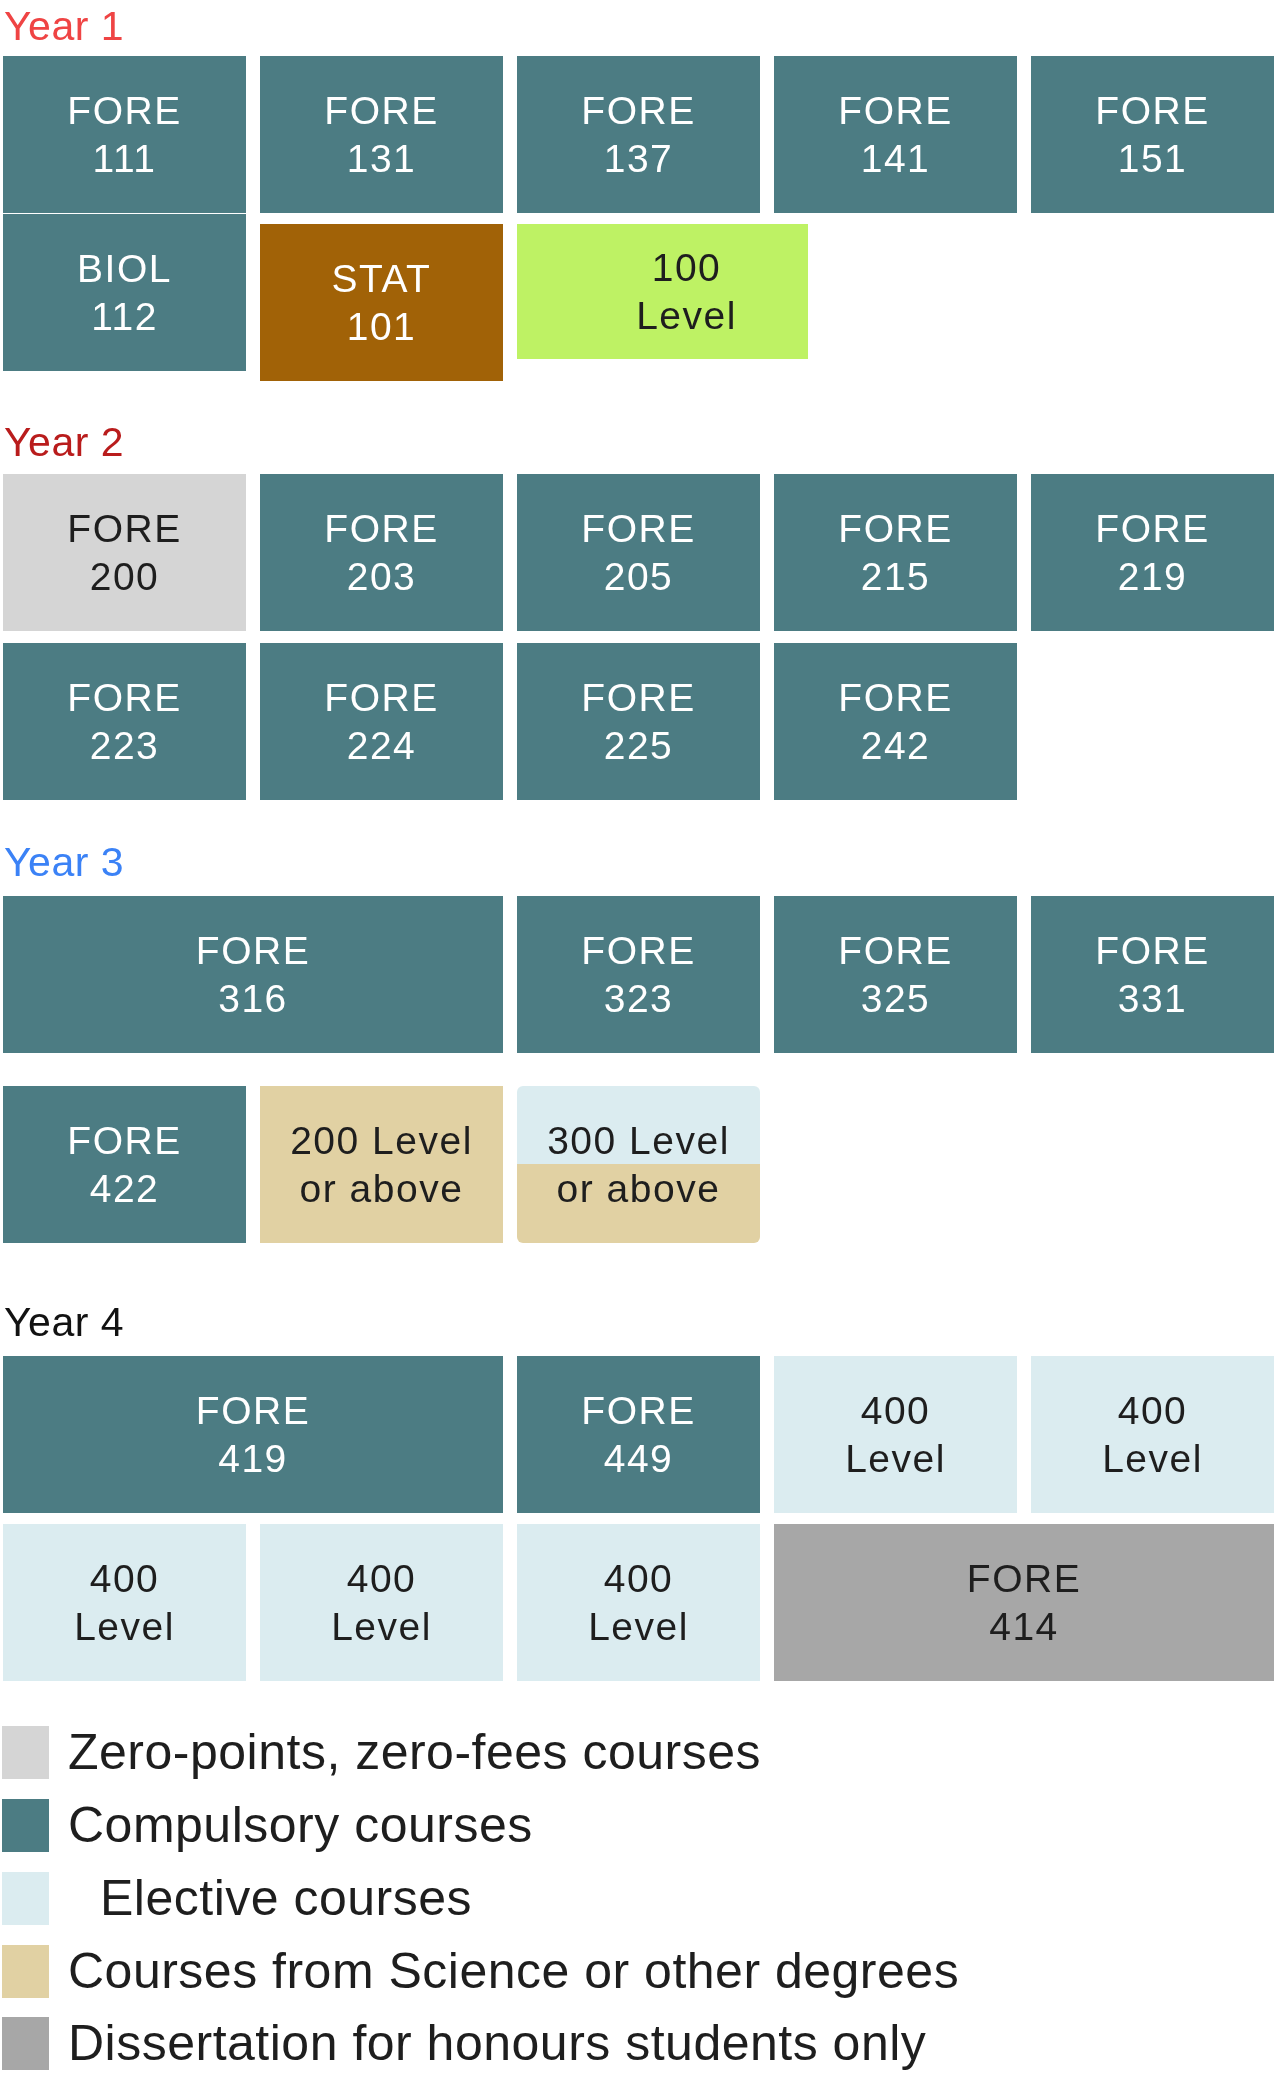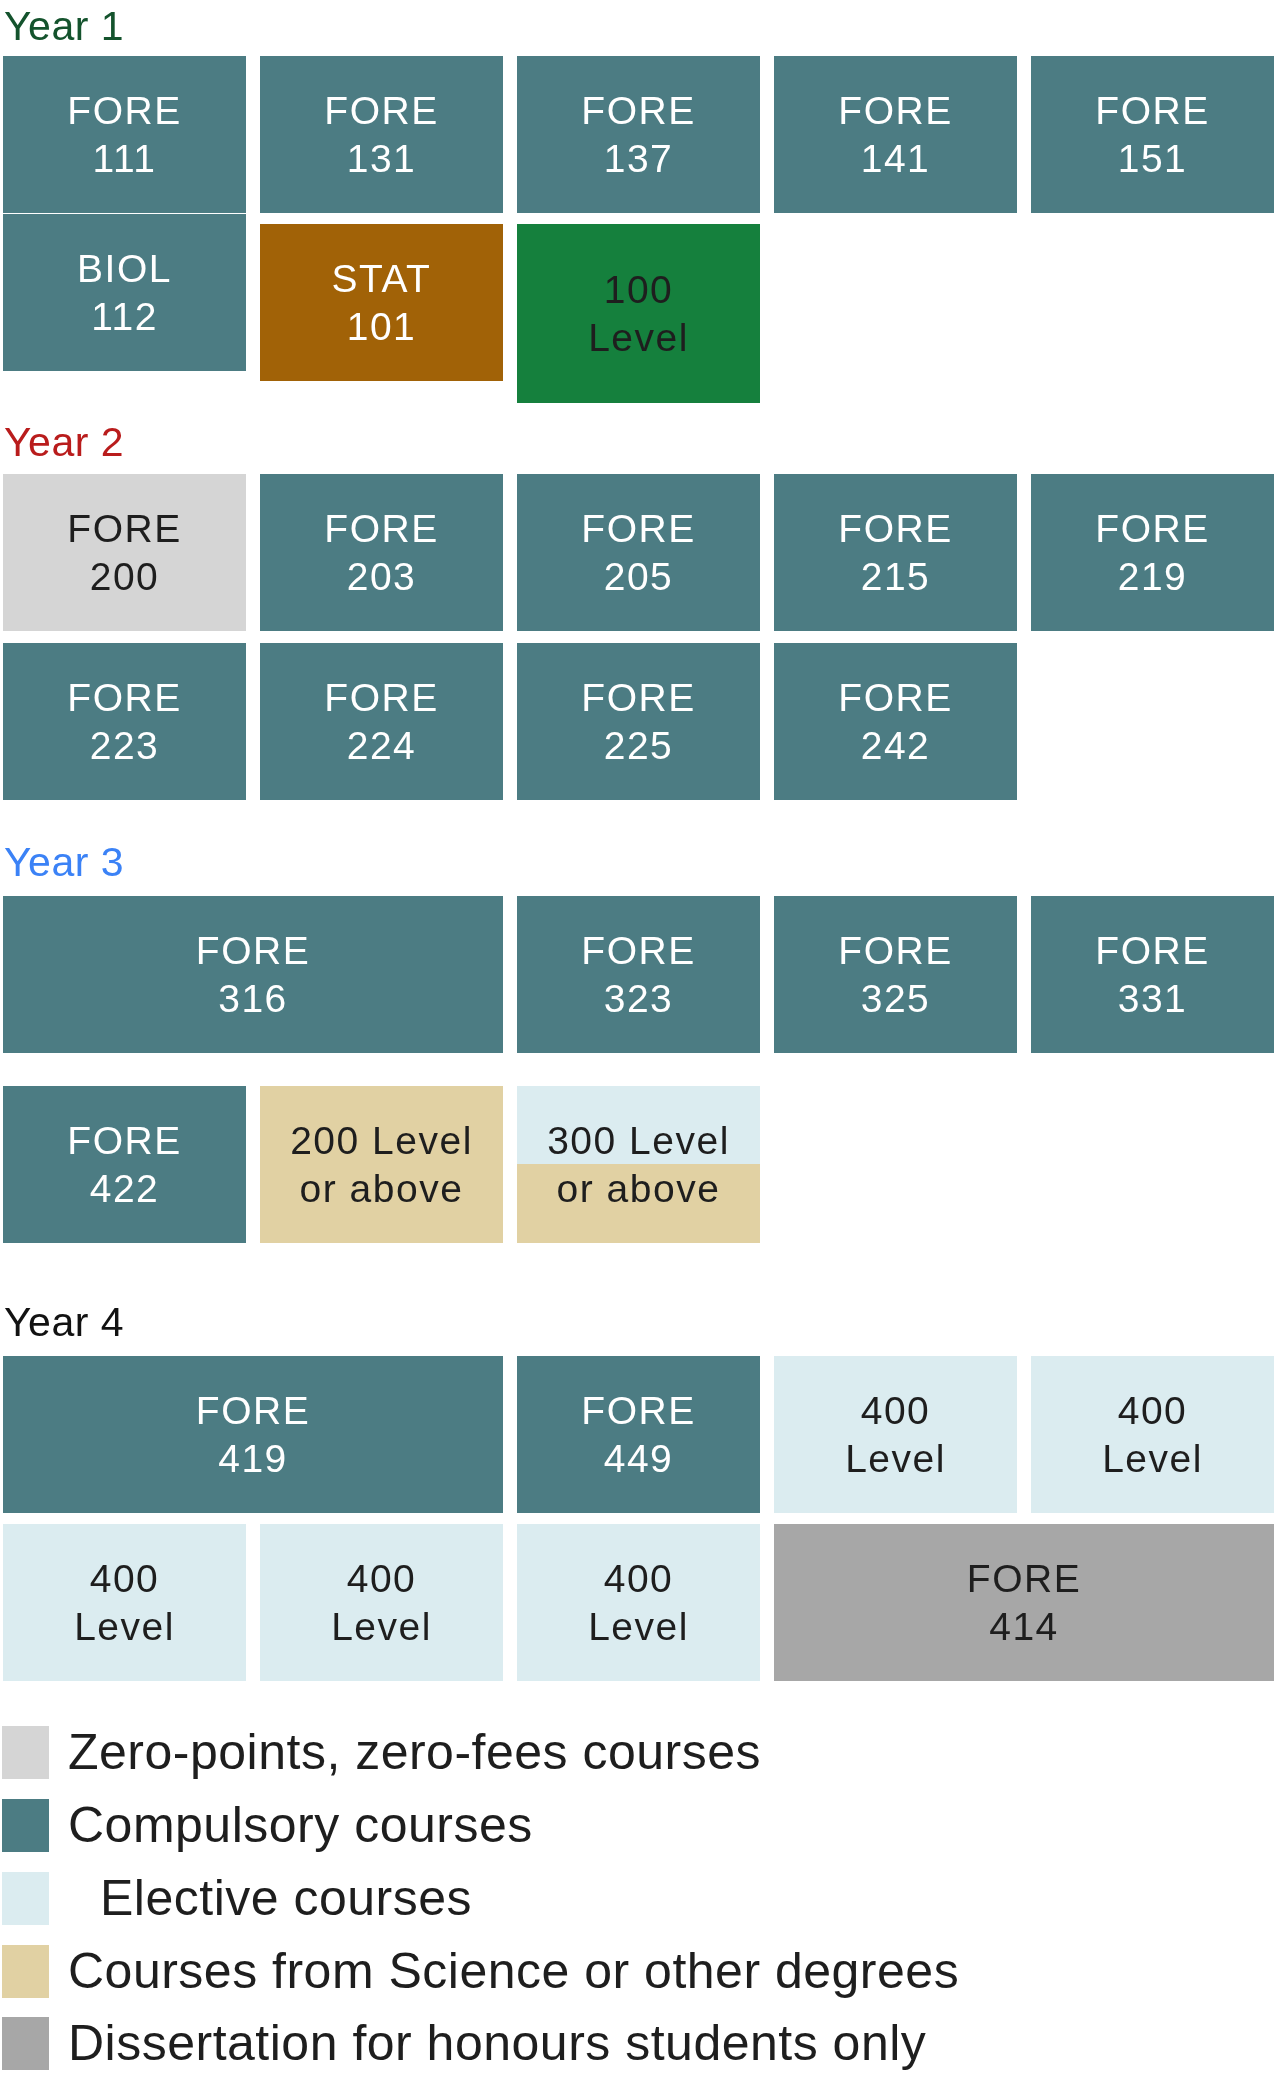--- a/index.html
+++ b/index.html
@@ -50,21 +50,21 @@
     letter-spacing: 0.5px;
     color: #1e1e1e;
     white-space: nowrap;
   }
 </style>
 </head>
 <body>
 
 <div id="page">
   <div id="diagram">
-      <div class="year-label" style="top: 2px; color: #14532d;">Year 1</div>
+      <div class="year-label" style="top: 2px; color: #ef4444;">Year 1</div>
       <div class="block" style="left: 3px; top: 56px; width: 243px; height: 157px; background: rgb(76, 124, 131); color: rgb(255, 255, 255);">
         <span class="block-line">FORE</span>
         <span class="block-line">111</span>
       </div>
       <div class="block" style="left: 260px; top: 56px; width: 243px; height: 157px; background: rgb(76, 124, 131); color: rgb(255, 255, 255);">
         <span class="block-line">FORE</span>
         <span class="block-line">131</span>
       </div>
       <div class="block" style="left: 517px; top: 56px; width: 243px; height: 157px; background: rgb(76, 124, 131); color: rgb(255, 255, 255);">
         <span class="block-line">FORE</span>
@@ -79,21 +79,21 @@
         <span class="block-line">151</span>
       </div>
       <div class="block" style="left: 3px; top: 214px; width: 243px; height: 157px; background: rgb(76, 124, 131); color: rgb(255, 255, 255);">
         <span class="block-line">BIOL</span>
         <span class="block-line">112</span>
       </div>
       <div class="block" style="left: 260px; top: 224px; width: 243px; height: 157px; background: #a16207; color: rgb(255, 255, 255);">
         <span class="block-line">STAT</span>
         <span class="block-line">101</span>
       </div>
-      <div class="block" style="left: 517px; top: 224px; width: 243px; height: 179px; background: #15803d; color: rgb(30, 30, 30);">
+      <div class="block" style="left: 517px; top: 224px; width: 243px; height: 135px; background: #bef264; color: rgb(30, 30, 30); padding-left: 48px;">
         <span class="block-line">100</span>
         <span class="block-line">Level</span>
       </div>
       <div class="year-label" style="top: 418px; color: #b91c1c;">Year 2</div>
       <div class="block" style="left: 3px; top: 474px; width: 243px; height: 157px; background: rgb(213, 213, 213); color: rgb(30, 30, 30);">
         <span class="block-line">FORE</span>
         <span class="block-line">200</span>
       </div>
       <div class="block" style="left: 260px; top: 474px; width: 243px; height: 157px; background: rgb(76, 124, 131); color: rgb(255, 255, 255);">
         <span class="block-line">FORE</span>
@@ -145,21 +145,21 @@
         <span class="block-line">331</span>
       </div>
       <div class="block" style="left: 3px; top: 1086px; width: 243px; height: 157px; background: rgb(76, 124, 131); color: rgb(255, 255, 255);">
         <span class="block-line">FORE</span>
         <span class="block-line">422</span>
       </div>
       <div class="block" style="left: 260px; top: 1086px; width: 243px; height: 157px; background: rgb(225, 209, 163); color: rgb(30, 30, 30);">
         <span class="block-line">200 Level</span>
         <span class="block-line">or above</span>
       </div>
-      <div class="block" style="left: 517px; top: 1086px; width: 243px; height: 157px; background: linear-gradient(rgb(219, 236, 240) 0%, rgb(219, 236, 240) 50%, rgb(225, 209, 163) 50%, rgb(225, 209, 163) 100%); color: rgb(30, 30, 30);">
+      <div class="block" style="left: 517px; top: 1086px; width: 243px; height: 157px; background: linear-gradient(rgb(219, 236, 240) 0%, rgb(219, 236, 240) 50%, rgb(225, 209, 163) 50%, rgb(225, 209, 163) 100%); color: rgb(30, 30, 30); border-radius: 6px;">
         <span class="block-line">300 Level</span>
         <span class="block-line">or above</span>
       </div>
       <div class="year-label" style="top: 1298px; color: rgb(18, 18, 18);">Year 4</div>
       <div class="block" style="left: 3px; top: 1356px; width: 500px; height: 157px; background: rgb(76, 124, 131); color: rgb(255, 255, 255);">
         <span class="block-line">FORE</span>
         <span class="block-line">419</span>
       </div>
       <div class="block" style="left: 517px; top: 1356px; width: 243px; height: 157px; background: rgb(76, 124, 131); color: rgb(255, 255, 255);">
         <span class="block-line">FORE</span>

